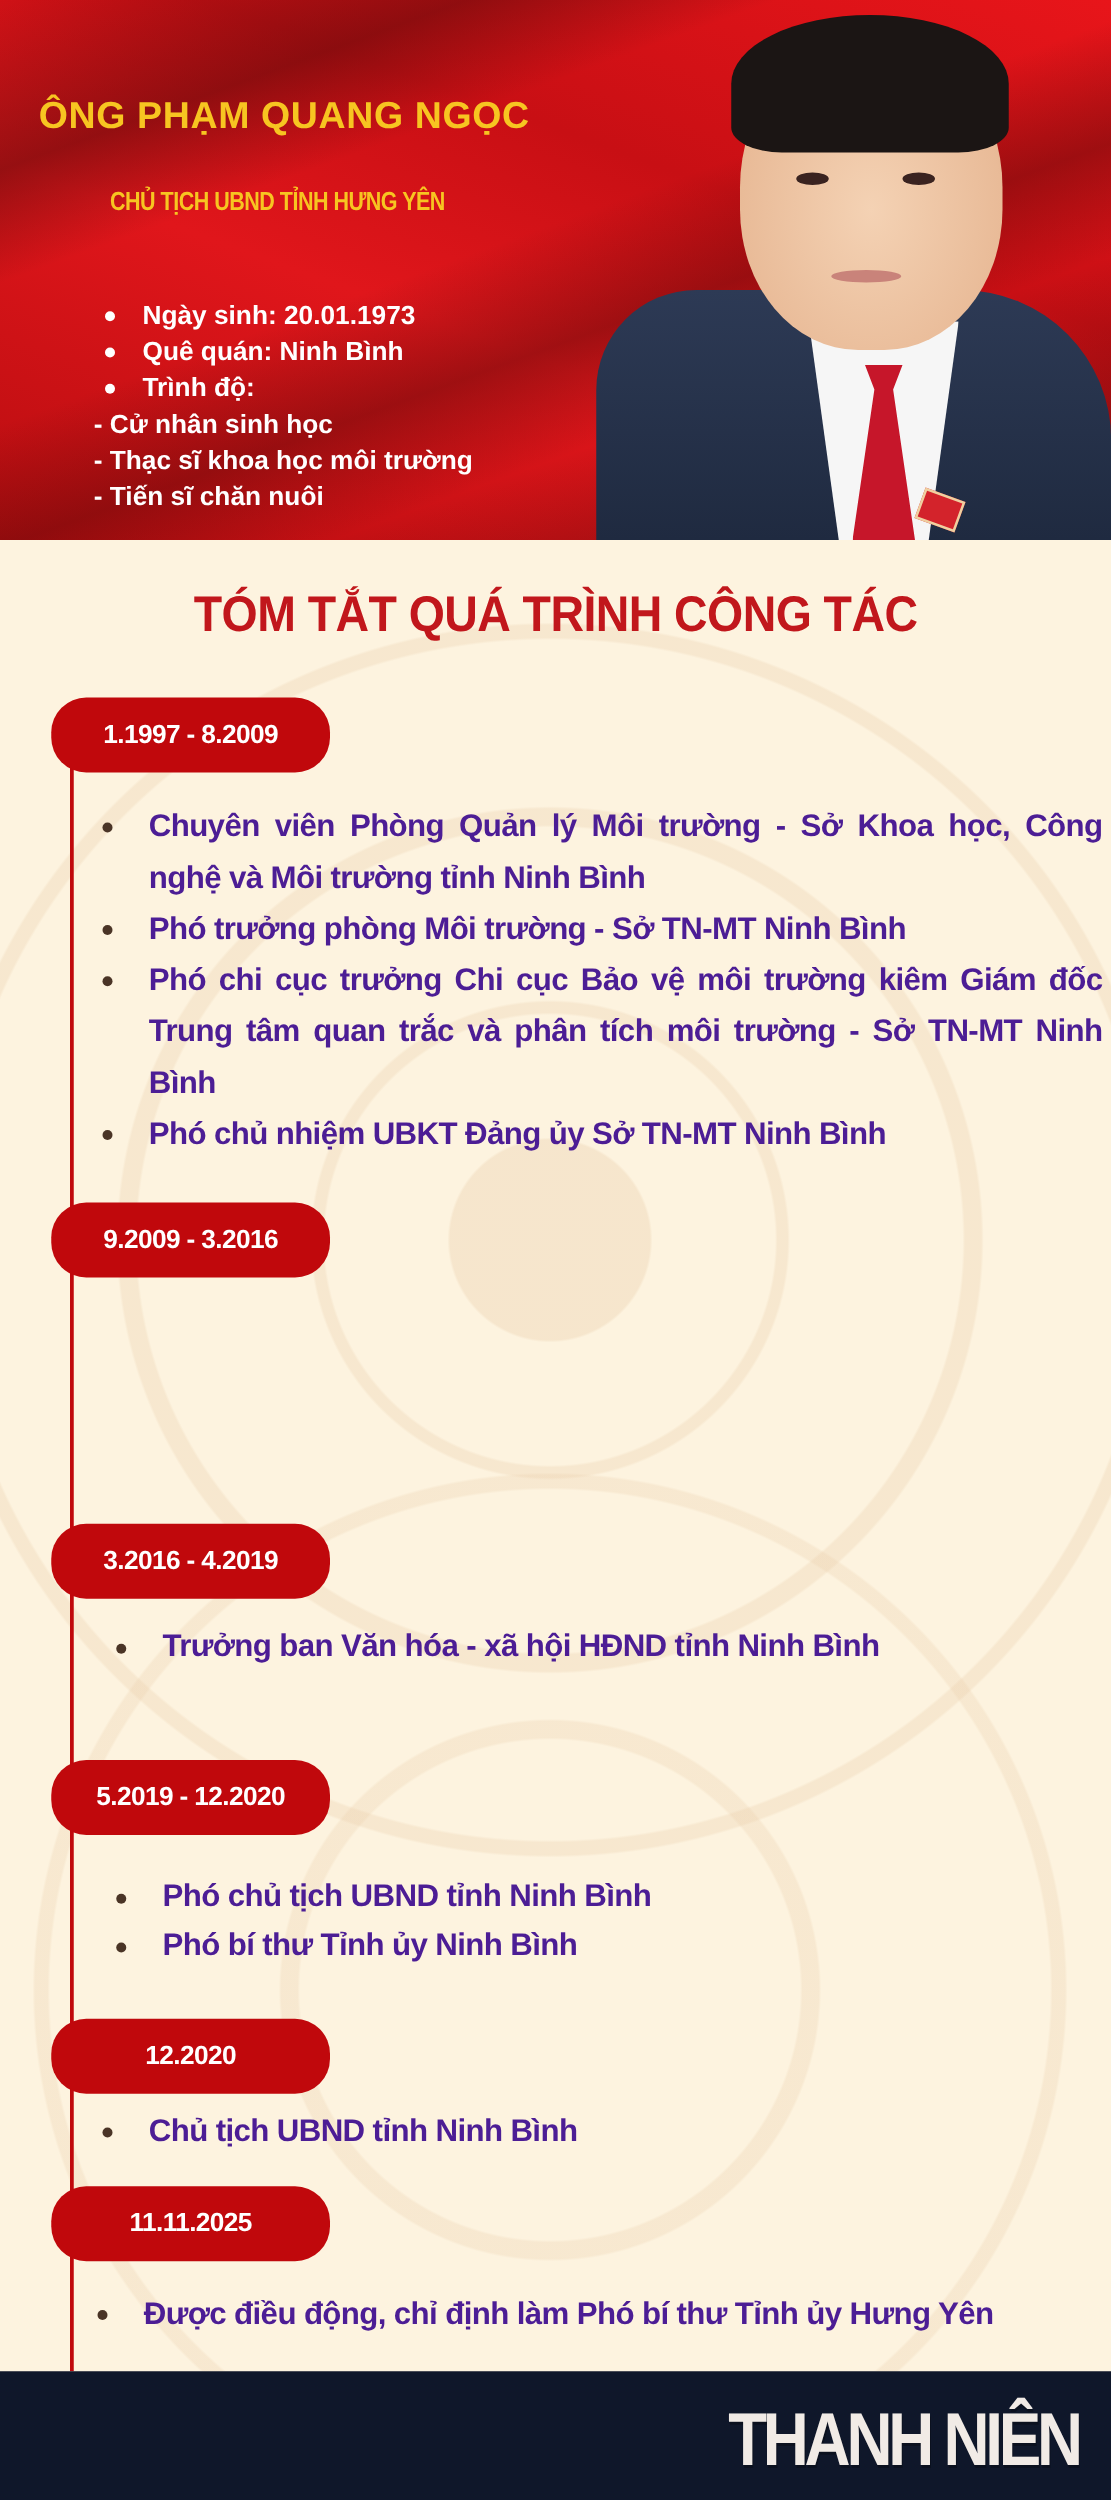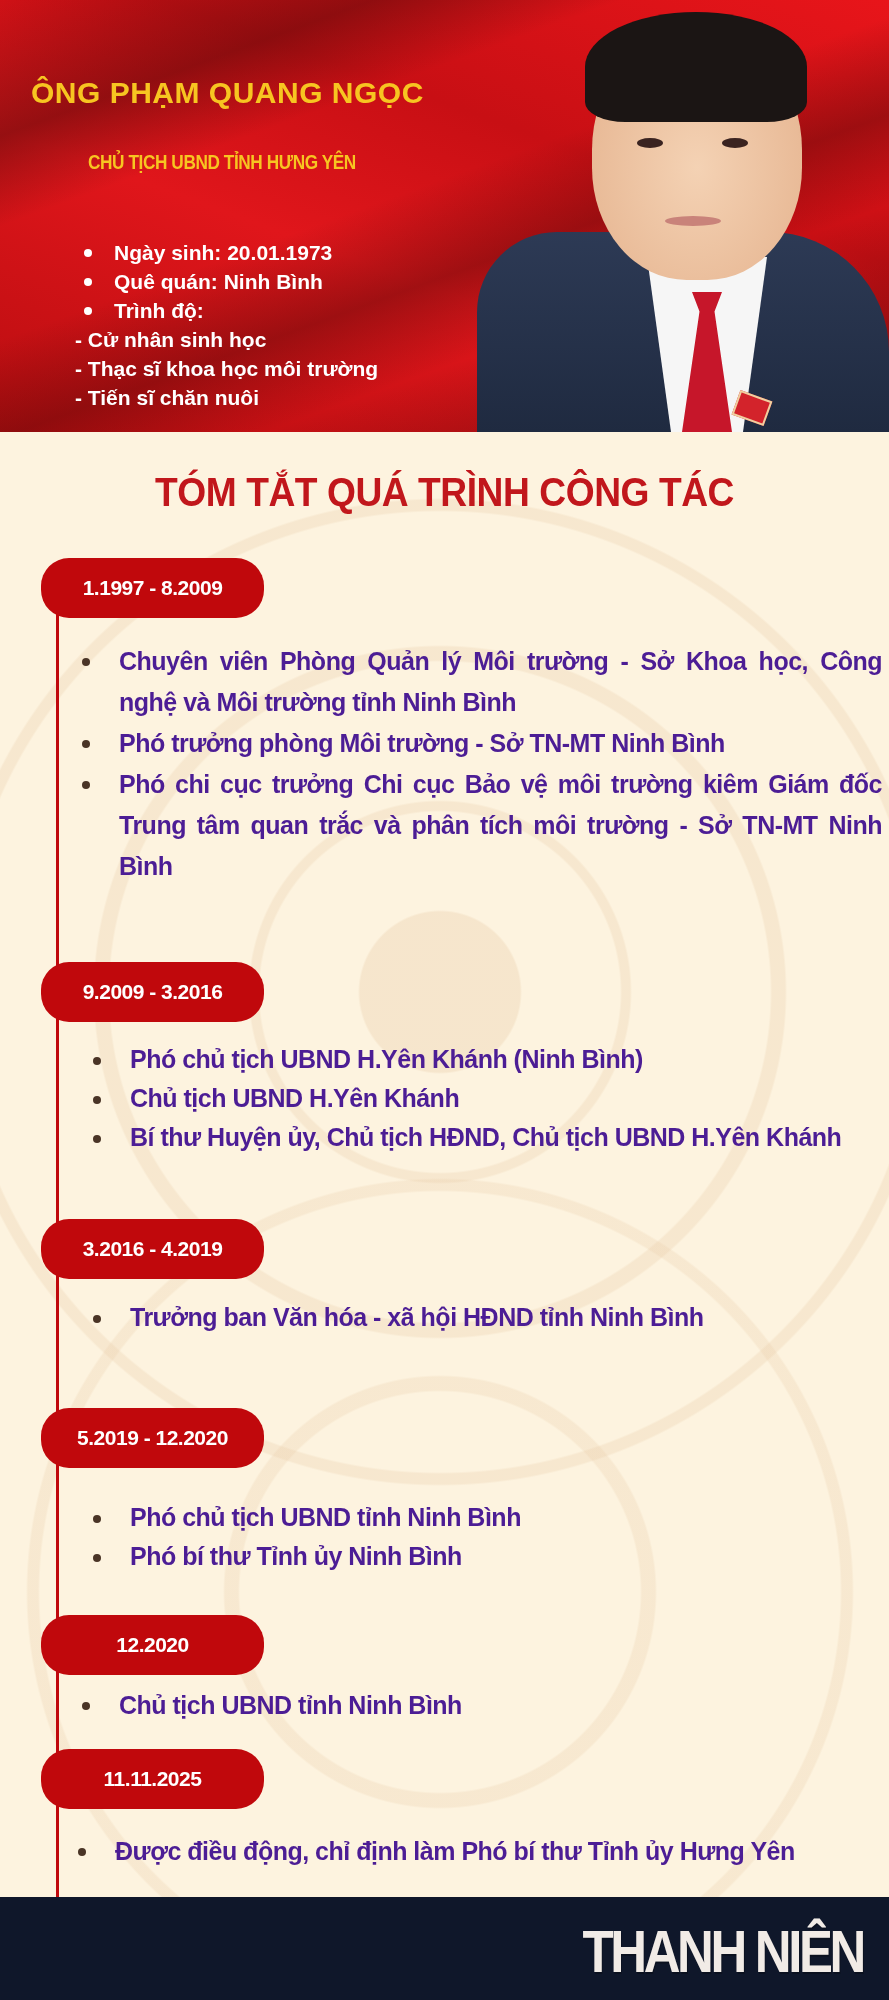--- a/index.html
+++ b/index.html
@@ -117,28 +117,24 @@
 
   <div class="body-bg"></div>
   <div class="section-title">TÓM TẮT QUÁ TRÌNH CÔNG TÁC</div>
   <div class="timeline-line"></div>
 
   <div class="period-pill" style="top:558px;">1.1997 - 8.2009</div>
   <div class="items" style="left:82px; top:641px; width:800px;">
     <div class="item">Chuyên viên Phòng Quản lý Môi trường - Sở Khoa học, Công nghệ và Môi trường tỉnh Ninh Bình</div>
     <div class="item">Phó trưởng phòng Môi trường - Sở TN-MT Ninh Bình</div>
     <div class="item">Phó chi cục trưởng Chi cục Bảo vệ môi trường kiêm Giám đốc Trung tâm quan  trắc và phân tích môi trường - Sở TN-MT Ninh Bình</div>
+    <div class="item">Phó chủ nhiệm UBKT Đảng ủy Sở TN-MT Ninh Bình</div>
   </div>
 
   <div class="period-pill" style="top:962px;">9.2009 - 3.2016</div>
-  <div class="items" style="left:93px; top:1040px; width:789px; line-height:39px;">
-    <div class="item">Phó chủ tịch UBND H.Yên Khánh (Ninh Bình)</div>
-    <div class="item">Chủ tịch UBND H.Yên Khánh</div>
-    <div class="item">Bí thư Huyện ủy, Chủ tịch HĐND, Chủ tịch UBND H.Yên Khánh</div>
-  </div>
 
   <div class="period-pill" style="top:1219px;">3.2016 - 4.2019</div>
   <div class="items" style="left:93px; top:1298px; width:789px; line-height:39px;">
     <div class="item">Trưởng ban Văn hóa - xã hội HĐND tỉnh Ninh Bình</div>
   </div>
 
   <div class="period-pill" style="top:1408px;">5.2019 - 12.2020</div>
   <div class="items" style="left:93px; top:1498px; width:789px; line-height:39px;">
     <div class="item">Phó chủ tịch UBND tỉnh Ninh Bình</div>
     <div class="item">Phó bí thư Tỉnh ủy Ninh Bình</div>

